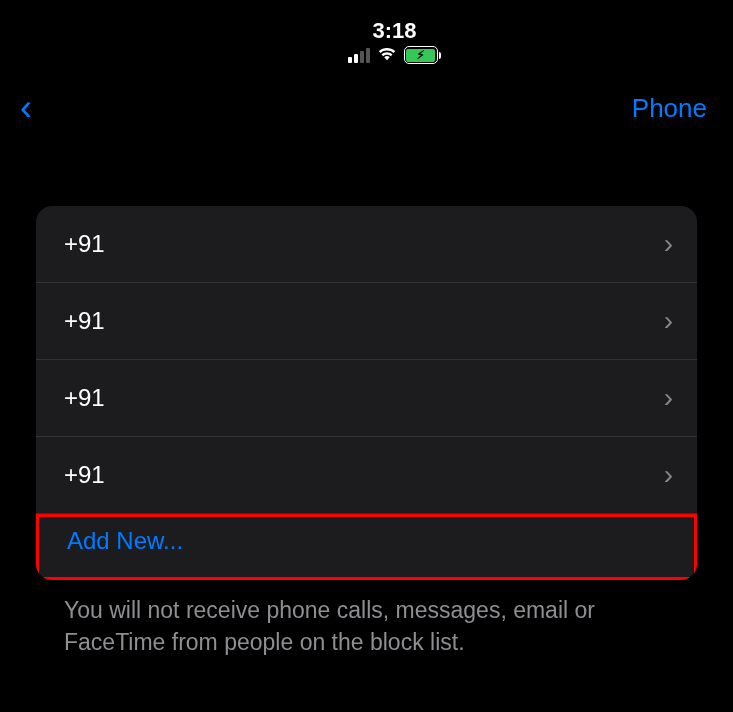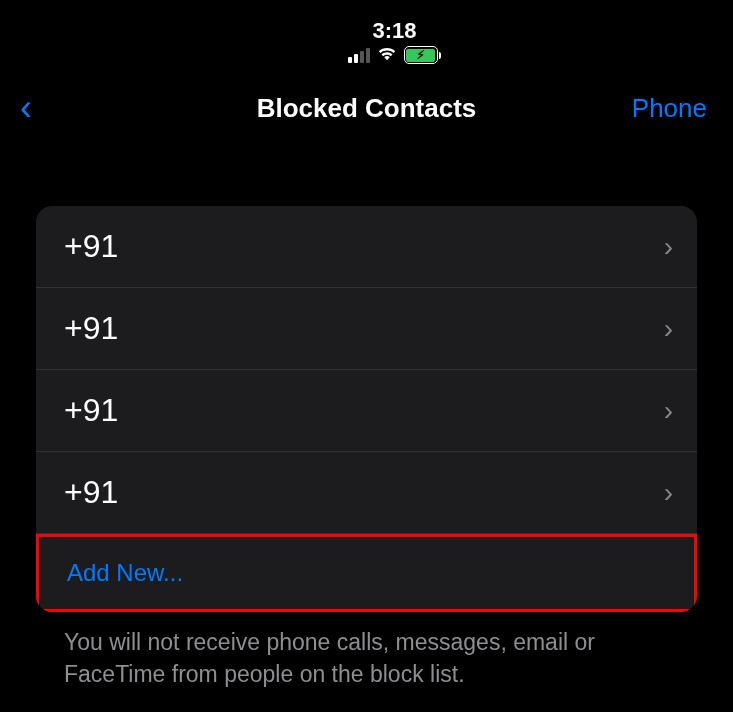--- a/index.html
+++ b/index.html
@@ -127,30 +127,30 @@
       align-items: center;
       justify-content: space-between;
       padding: 22px 24px 22px 28px;
       border-bottom: 1px solid #333;
       cursor: pointer;
     }
     .list-row:last-of-type {
       border-bottom: none;
     }
     .contact-label {
-      font-size: 32px;
+      font-size: 24px;
       color: #fff;
     }
     .chevron {
       color: #888;
       font-size: 28px;
       font-weight: 400;
     }
     .add-new-row {
-      padding: 22px 24px 22px 28px;
+      padding: 10px 24px 22px 28px;
       color: #007aff;
       font-size: 24px;
       border: 3px solid #ff0000;
       cursor: pointer;
     }
     .footer-text {
       margin: 14px 36px 0 36px;
       padding: 0 28px;
       color: #8e8e93;
       font-size: 23px;
@@ -184,21 +184,20 @@
       </div>
       <div class="battery-tip"></div>
     </div>
   </div>
 </div>
 
 <div class="nav-bar">
   <div class="nav-back">
     <span class="chev">‹</span>
   </div>
-  <div class="nav-title">Blocked Contacts</div>
   <div class="nav-edit">Phone</div>
 </div>
 
 <div class="list-container">
   <div class="list-row">
     <span class="contact-label">+91</span>
     <span class="chevron">›</span>
   </div>
   <div class="list-row">
     <span class="contact-label">+91</span>

